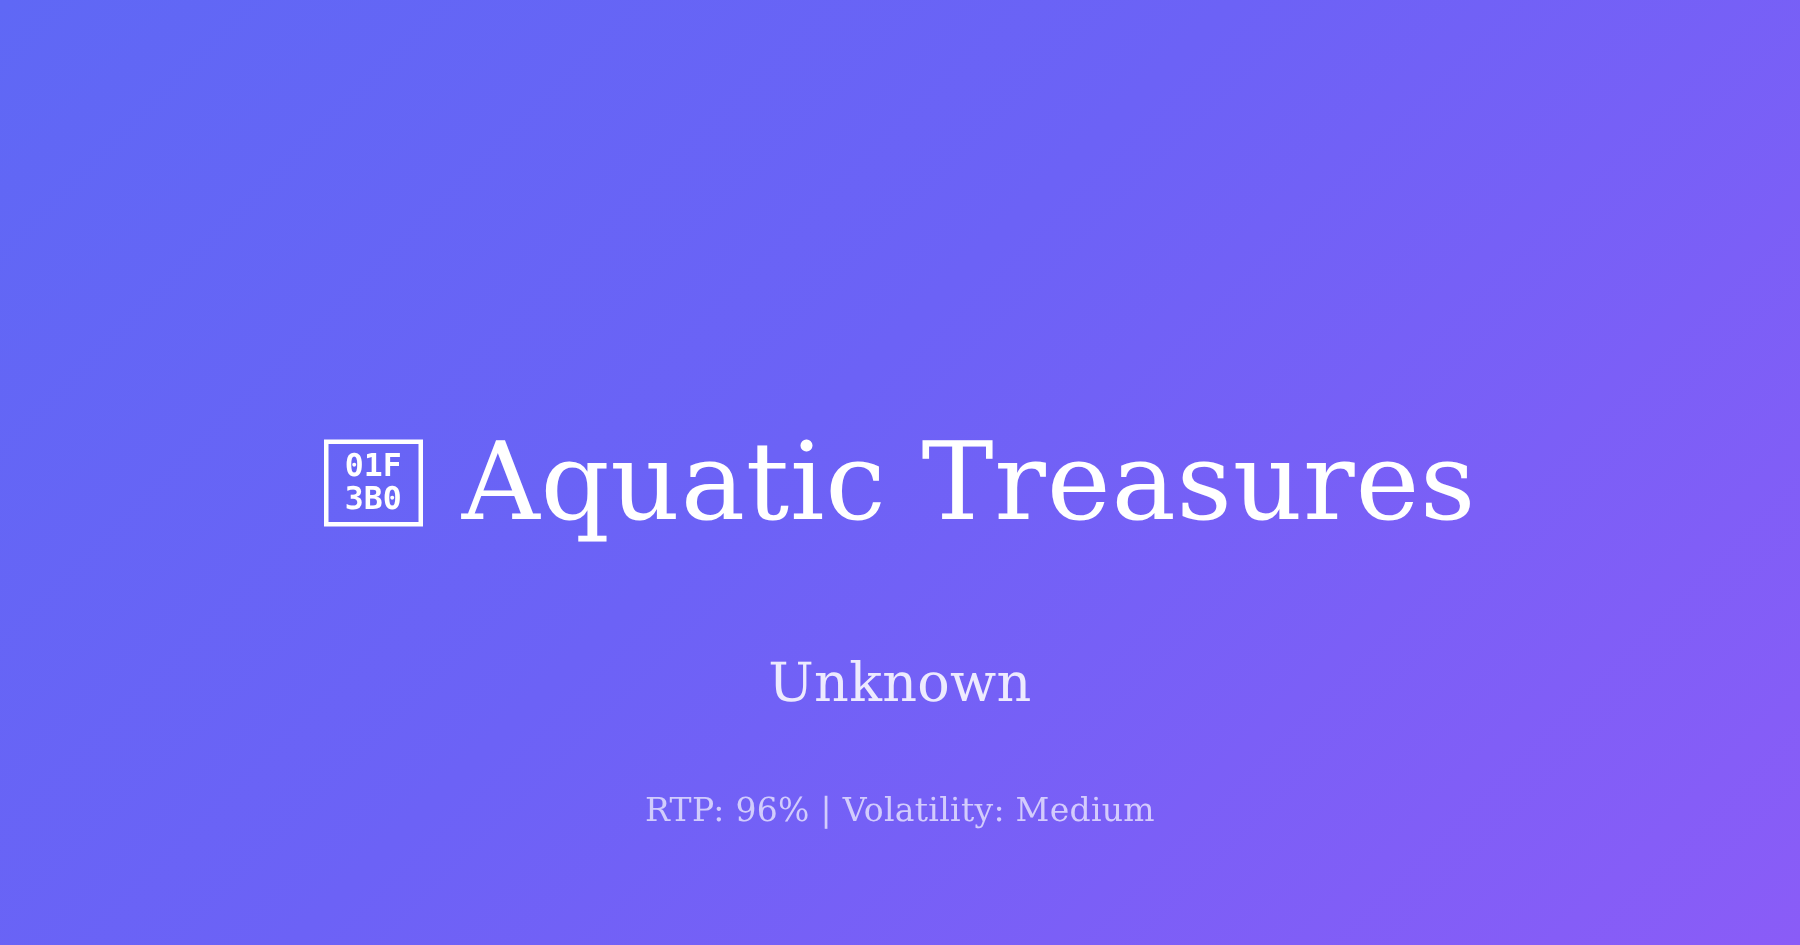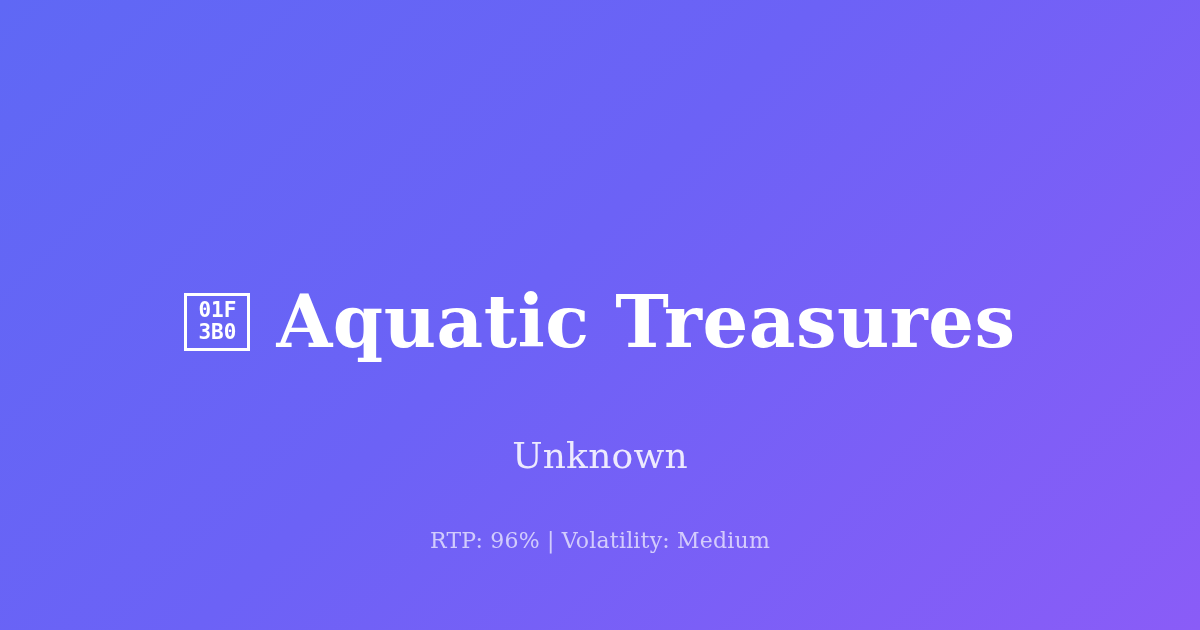--- a/index.html
+++ b/index.html
@@ -63,21 +63,21 @@
     color: #ffffff;
     line-height: 1.04;
     flex: none;
     user-select: none;
   }
   .tofu-glyph span { display: block; }
 
   .game-title {
     font-family: "DejaVu Serif", "Liberation Serif", serif;
     font-size: 72px;
-    font-weight: 700;
+    font-weight: 400;
     color: #ffffff;
     letter-spacing: 0.5px;
     white-space: nowrap;
     line-height: 1.05;
   }
 
   .provider {
     margin-top: 28px;
     font-family: "DejaVu Serif", "Liberation Serif", serif;
     font-size: 36px;

